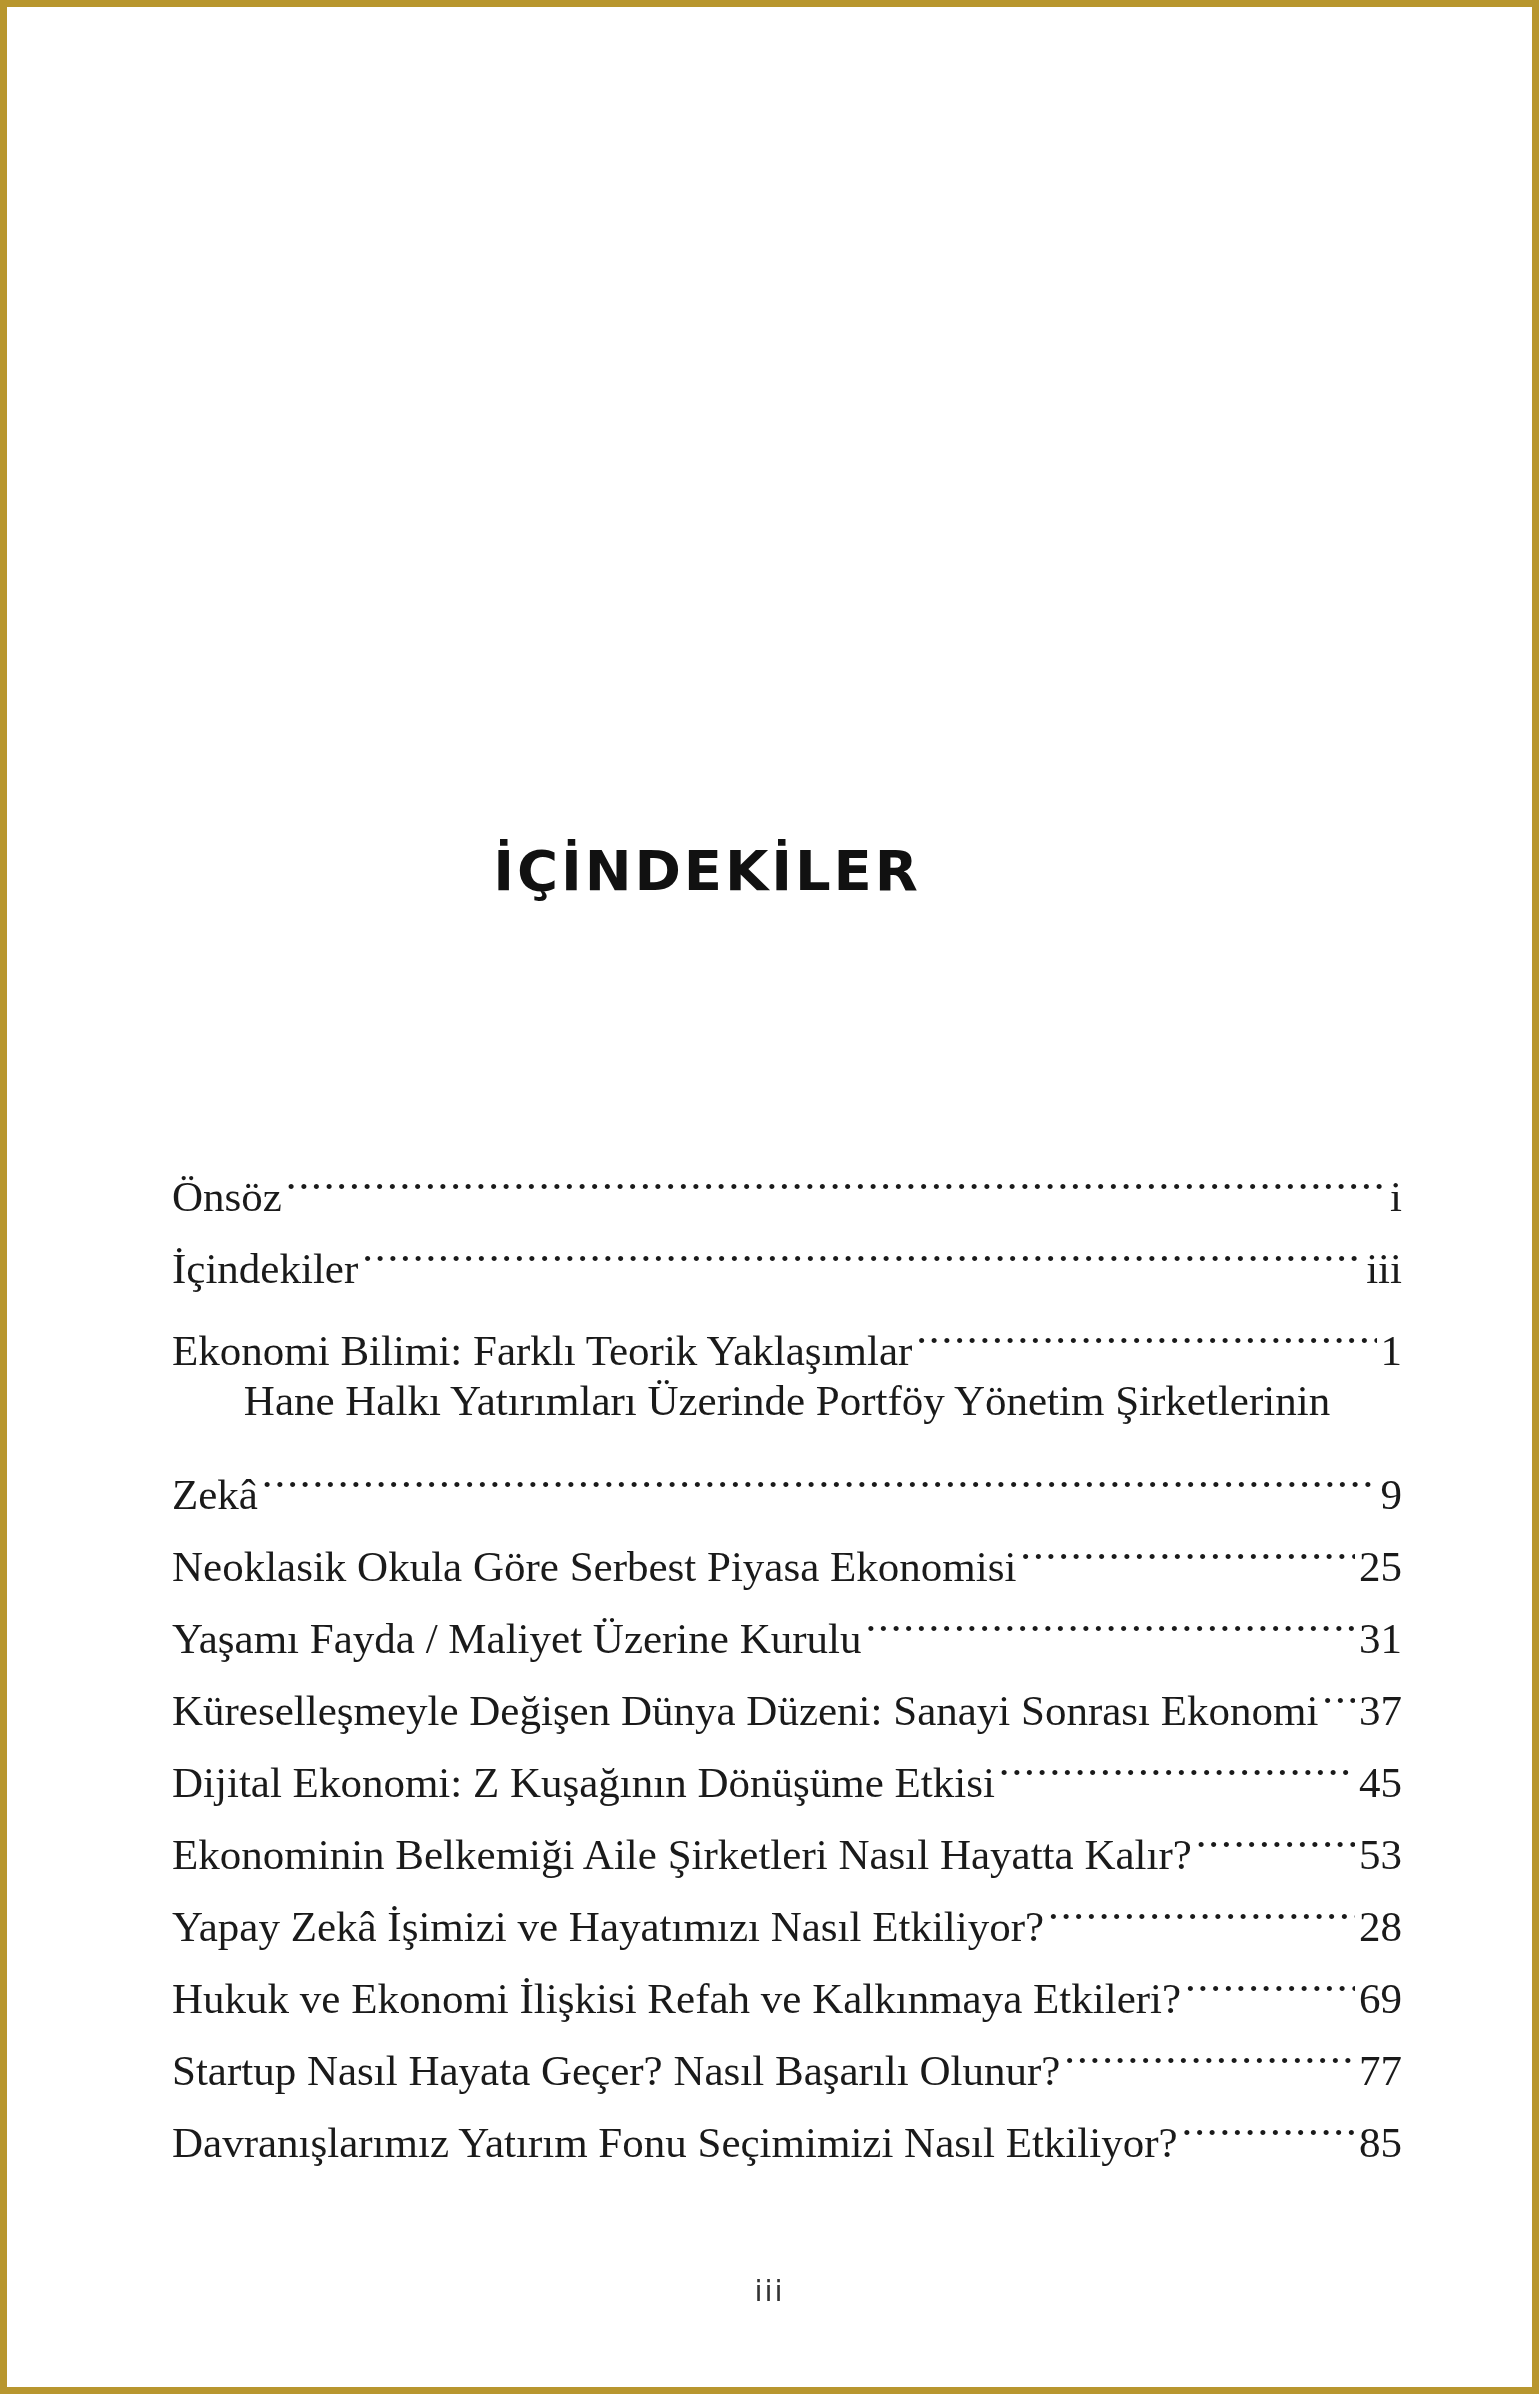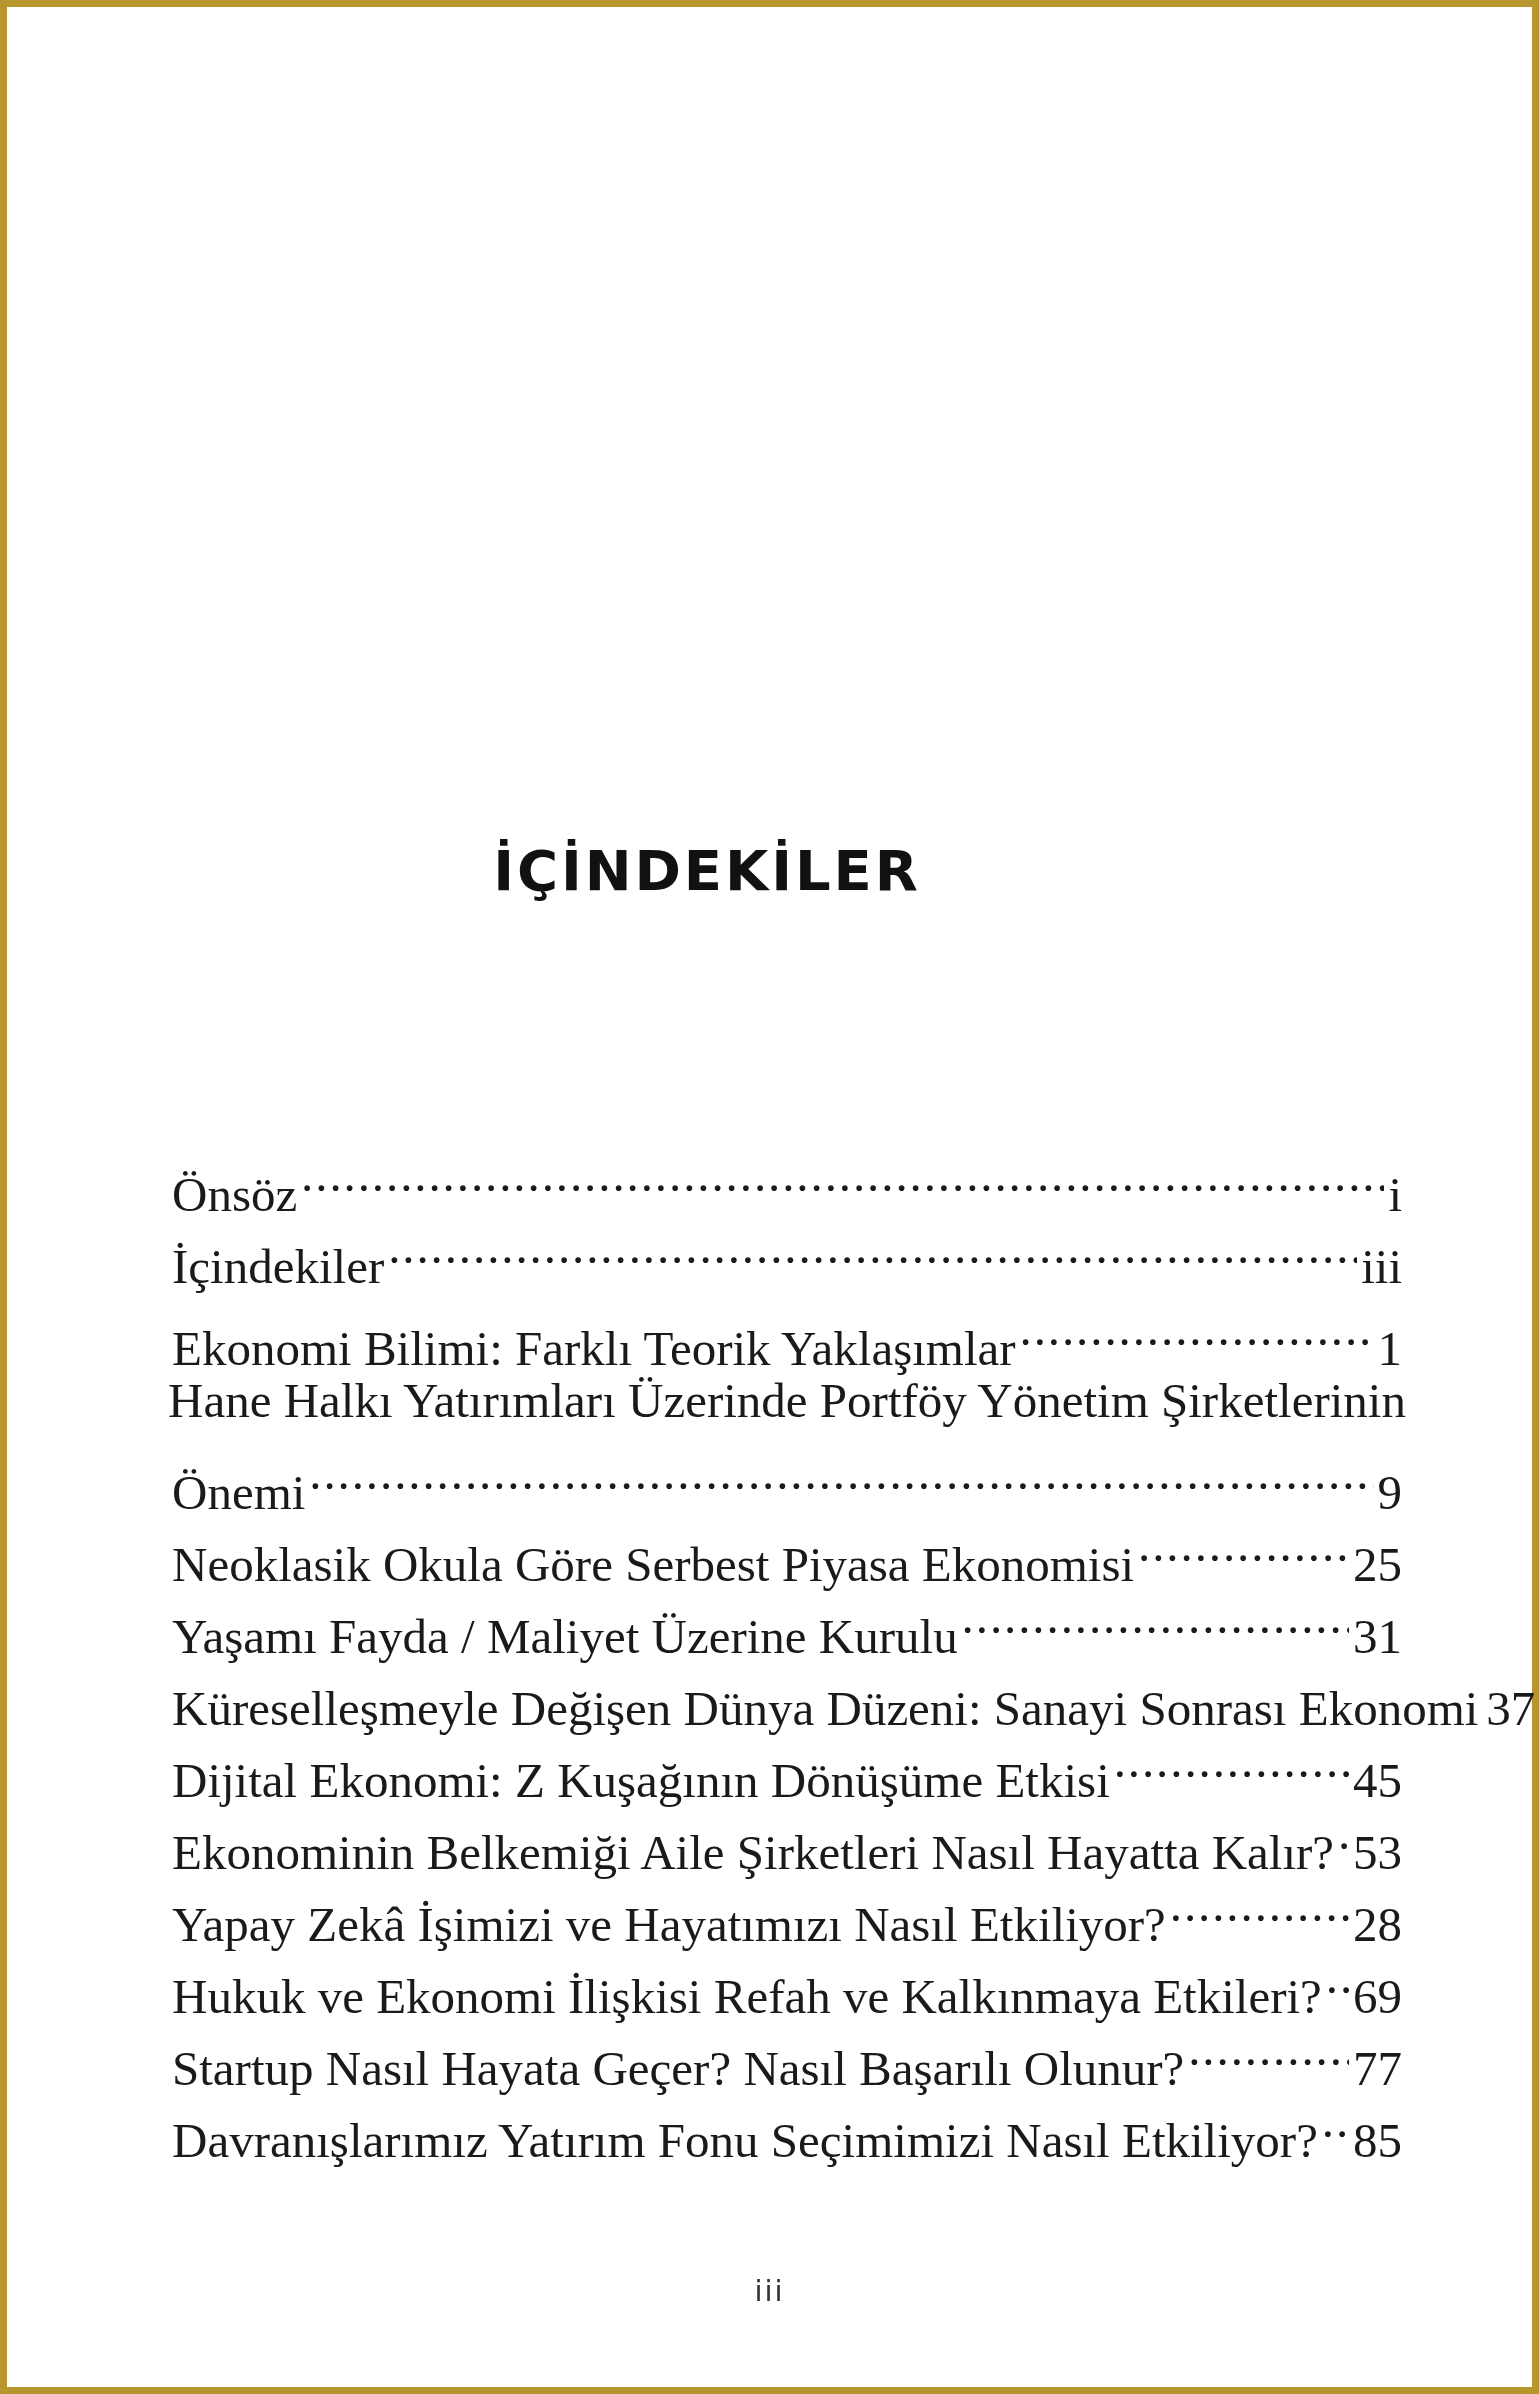--- a/index.html
+++ b/index.html
@@ -27,21 +27,21 @@
       letter-spacing: 2.9px;
       color: #111111;
       margin: 0;
       line-height: 77px;
     }
     .toc {
       position: absolute;
       left: 172px; width: 1230px;
       top: 1139px;
       font-family: "Liberation Serif", "DejaVu Serif", serif;
-      font-size: 49px;
+      font-size: 43px;
       color: #1a1a1a;
     }
     .toc-row {
       display: flex;
       align-items: baseline;
       height: 72px;
       line-height: 72px;
       white-space: nowrap;
     }
     .toc-row.gap-before { margin-top: 9.7px; }
@@ -96,21 +96,21 @@
   <div class="toc-row gap-before">
     <span class="label">Ekonomi Bilimi: Farklı Teorik Yaklaşımlar</span>
     <span class="leader"></span>
     <span class="page">1</span>
   </div>
 
   <div class="toc-row wrap-first">
     <span class="label">Hane Halkı Yatırımları Üzerinde Portföy Yönetim Şirketlerinin</span>
   </div>
   <div class="toc-row">
-    <span class="label">Önemi</span>
+    <span class="label">Zekâ</span>
     <span class="leader"></span>
     <span class="page">9</span>
   </div>
 
 
   <div class="toc-row">
     <span class="label">Neoklasik Okula Göre Serbest Piyasa Ekonomisi</span>
     <span class="leader"></span>
     <span class="page">25</span>
   </div>

